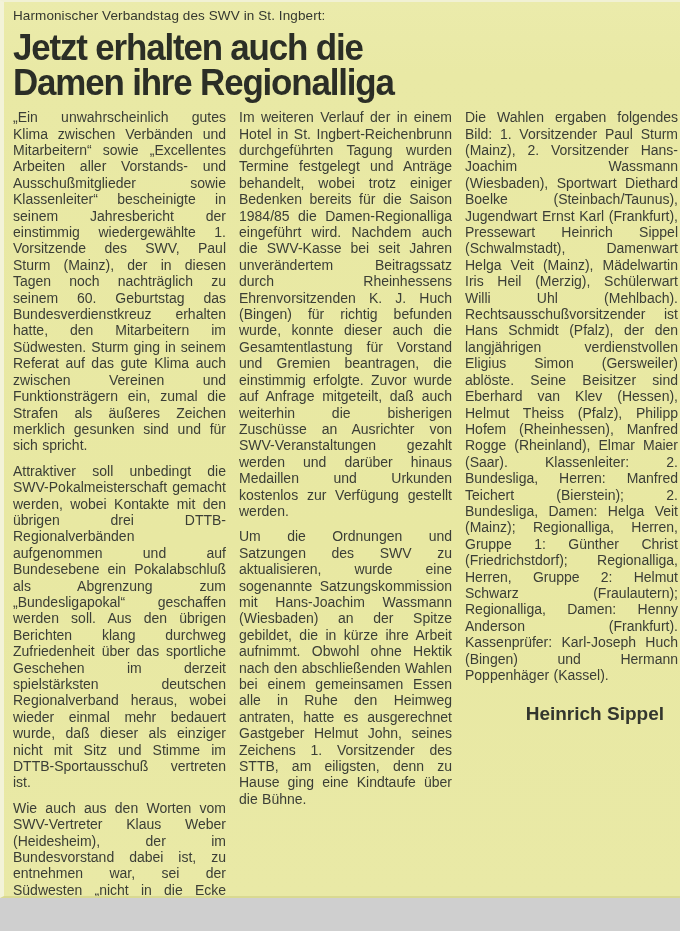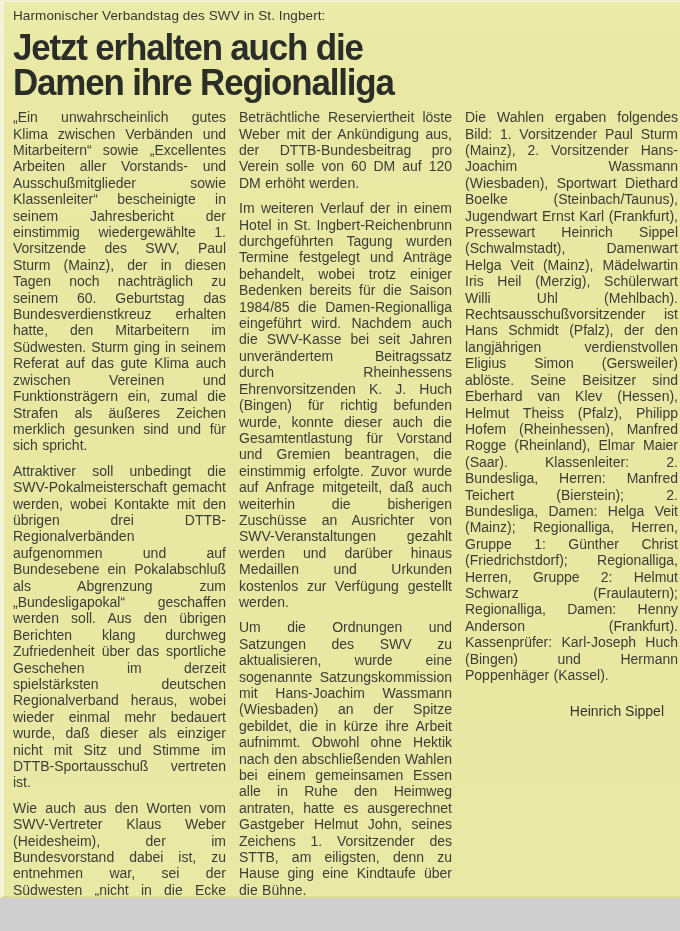--- a/index.html
+++ b/index.html
@@ -55,41 +55,40 @@
   .para {
     margin: 0 0 9px 0;
     font-size: 14px;
     line-height: 16.4px;
     word-spacing: 0.5px;
     color: #3b3e36;
   }
   .byline {
     margin: 20px 14px 0 0;
     text-align: right;
-    font-size: 14px;
-    font-weight: normal;
+    font-size: 19px;
+    font-weight: bold;
     color: #33362e;
   }
 </style>
 </head>
 <body>
 
 <div class="page" lang="de">
   <div class="kicker">Harmonischer Verbandstag des SWV in St. Ingbert:</div>
 
   <h1 class="headline"><span>Jetzt erhalten auch die</span><br><span>Damen ihre Regionalliga</span></h1>
 
   <div class="columns">
     <div class="col">
         <p class="para">„Ein unwahrscheinlich gutes Klima zwischen Verbänden und Mitarbeitern“ sowie „Excellentes Arbeiten aller Vorstands- und Ausschußmitglieder sowie Klassenleiter“ bescheinigte in seinem Jahresbericht der einstimmig wiedergewählte 1. Vorsitzende des SWV, Paul Sturm (Mainz), der in diesen Tagen noch nachträglich zu seinem 60. Geburtstag das Bundesverdienstkreuz erhalten hatte, den Mitarbeitern im Südwesten. Sturm ging in seinem Referat auf das gute Klima auch zwischen Vereinen und Funktionsträgern ein, zumal die Strafen als äußeres Zeichen merklich gesunken sind und für sich spricht.</p>
         <p class="para">Attraktiver soll unbedingt die SWV-Pokalmeisterschaft gemacht werden, wobei Kontakte mit den übrigen drei DTTB-Regionalverbänden aufgenommen und auf Bundesebene ein Pokalabschluß als Abgrenzung zum „Bundesligapokal“ geschaffen werden soll. Aus den übrigen Berichten klang durchweg Zufriedenheit über das sportliche Geschehen im derzeit spielstärksten deutschen Regionalverband heraus, wobei wieder einmal mehr bedauert wurde, daß dieser als einziger nicht mit Sitz und Stimme im DTTB-Sportausschuß vertreten ist.</p>
         <p class="para">Wie auch aus den Worten vom SWV-Vertreter Klaus Weber (Heidesheim), der im Bundesvorstand dabei ist, zu entnehmen war, sei der Südwesten „nicht in die Ecke gedrängt“, sondern wesentliche Verbesserung der Kontakte und Zusammenarbeit sei angestrebt. Weber ging auf Aktivitäten des DTTB im Breitensport, Behindertensport u. a. m. ein und deutete an, daß „Werbung am Mann“ in stärkerem Maße zugelassen wer-</p>
       </div>
     <div class="col">
-        <p class="para">Beträchtliche Reserviertheit löste Weber mit der Ankündigung aus, der DTTB-Bundesbeitrag pro Verein solle von 60 DM auf 120 DM erhöht werden.</p>
         <p class="para">Im weiteren Verlauf der in einem Hotel in St. Ingbert-Reichenbrunn durchgeführten Tagung wurden Termine festgelegt und Anträge behandelt, wobei trotz einiger Bedenken bereits für die Saison 1984/85 die Damen-Regionalliga eingeführt wird. Nachdem auch die SWV-Kasse bei seit Jahren unverändertem Beitragssatz durch Rheinhessens Ehrenvorsitzenden K. J. Huch (Bingen) für richtig befunden wurde, konnte dieser auch die Gesamtentlastung für Vorstand und Gremien beantragen, die einstimmig erfolgte. Zuvor wurde auf Anfrage mitgeteilt, daß auch weiterhin die bisherigen Zuschüsse an Ausrichter von SWV-Veranstaltungen gezahlt werden und darüber hinaus Medaillen und Urkunden kostenlos zur Verfügung gestellt werden.</p>
         <p class="para">Um die Ordnungen und Satzungen des SWV zu aktualisieren, wurde eine sogenannte Satzungskommission mit Hans-Joachim Wassmann (Wiesbaden) an der Spitze gebildet, die in kürze ihre Arbeit aufnimmt. Obwohl ohne Hektik nach den abschließenden Wahlen bei einem gemeinsamen Essen alle in Ruhe den Heimweg antraten, hatte es ausgerechnet Gastgeber Helmut John, seines Zeichens 1. Vorsitzender des STTB, am eiligsten, denn zu Hause ging eine Kindtaufe über die Bühne.</p>
       </div>
     <div class="col">
       <div class="col-paras">
           <p class="para">Die Wahlen ergaben folgendes Bild: 1. Vorsitzender Paul Sturm (Mainz), 2. Vorsitzender Hans-Joachim Wassmann (Wiesbaden), Sportwart Diethard Boelke (Steinbach/Taunus), Jugendwart Ernst Karl (Frankfurt), Pressewart Heinrich Sippel (Schwalmstadt), Damenwart Helga Veit (Mainz), Mädelwartin Iris Heil (Merzig), Schülerwart Willi Uhl (Mehlbach). Rechtsausschußvorsitzender ist Hans Schmidt (Pfalz), der den langjährigen verdienstvollen Eligius Simon (Gersweiler) ablöste. Seine Beisitzer sind Eberhard van Klev (Hessen), Helmut Theiss (Pfalz), Philipp Hofem (Rheinhessen), Manfred Rogge (Rheinland), Elmar Maier (Saar). Klassenleiter: 2. Bundesliga, Herren: Manfred Teichert (Bierstein); 2. Bundesliga, Damen: Helga Veit (Mainz); Regionalliga, Herren, Gruppe 1: Günther Christ (Friedrichstdorf); Regionalliga, Herren, Gruppe 2: Helmut Schwarz (Fraulautern); Regionalliga, Damen: Henny Anderson (Frankfurt). Kassenprüfer: Karl-Joseph Huch (Bingen) und Hermann Poppenhäger (Kassel).</p>
         </div>
       <div class="byline">Heinrich Sippel</div>
     </div>
   </div>

